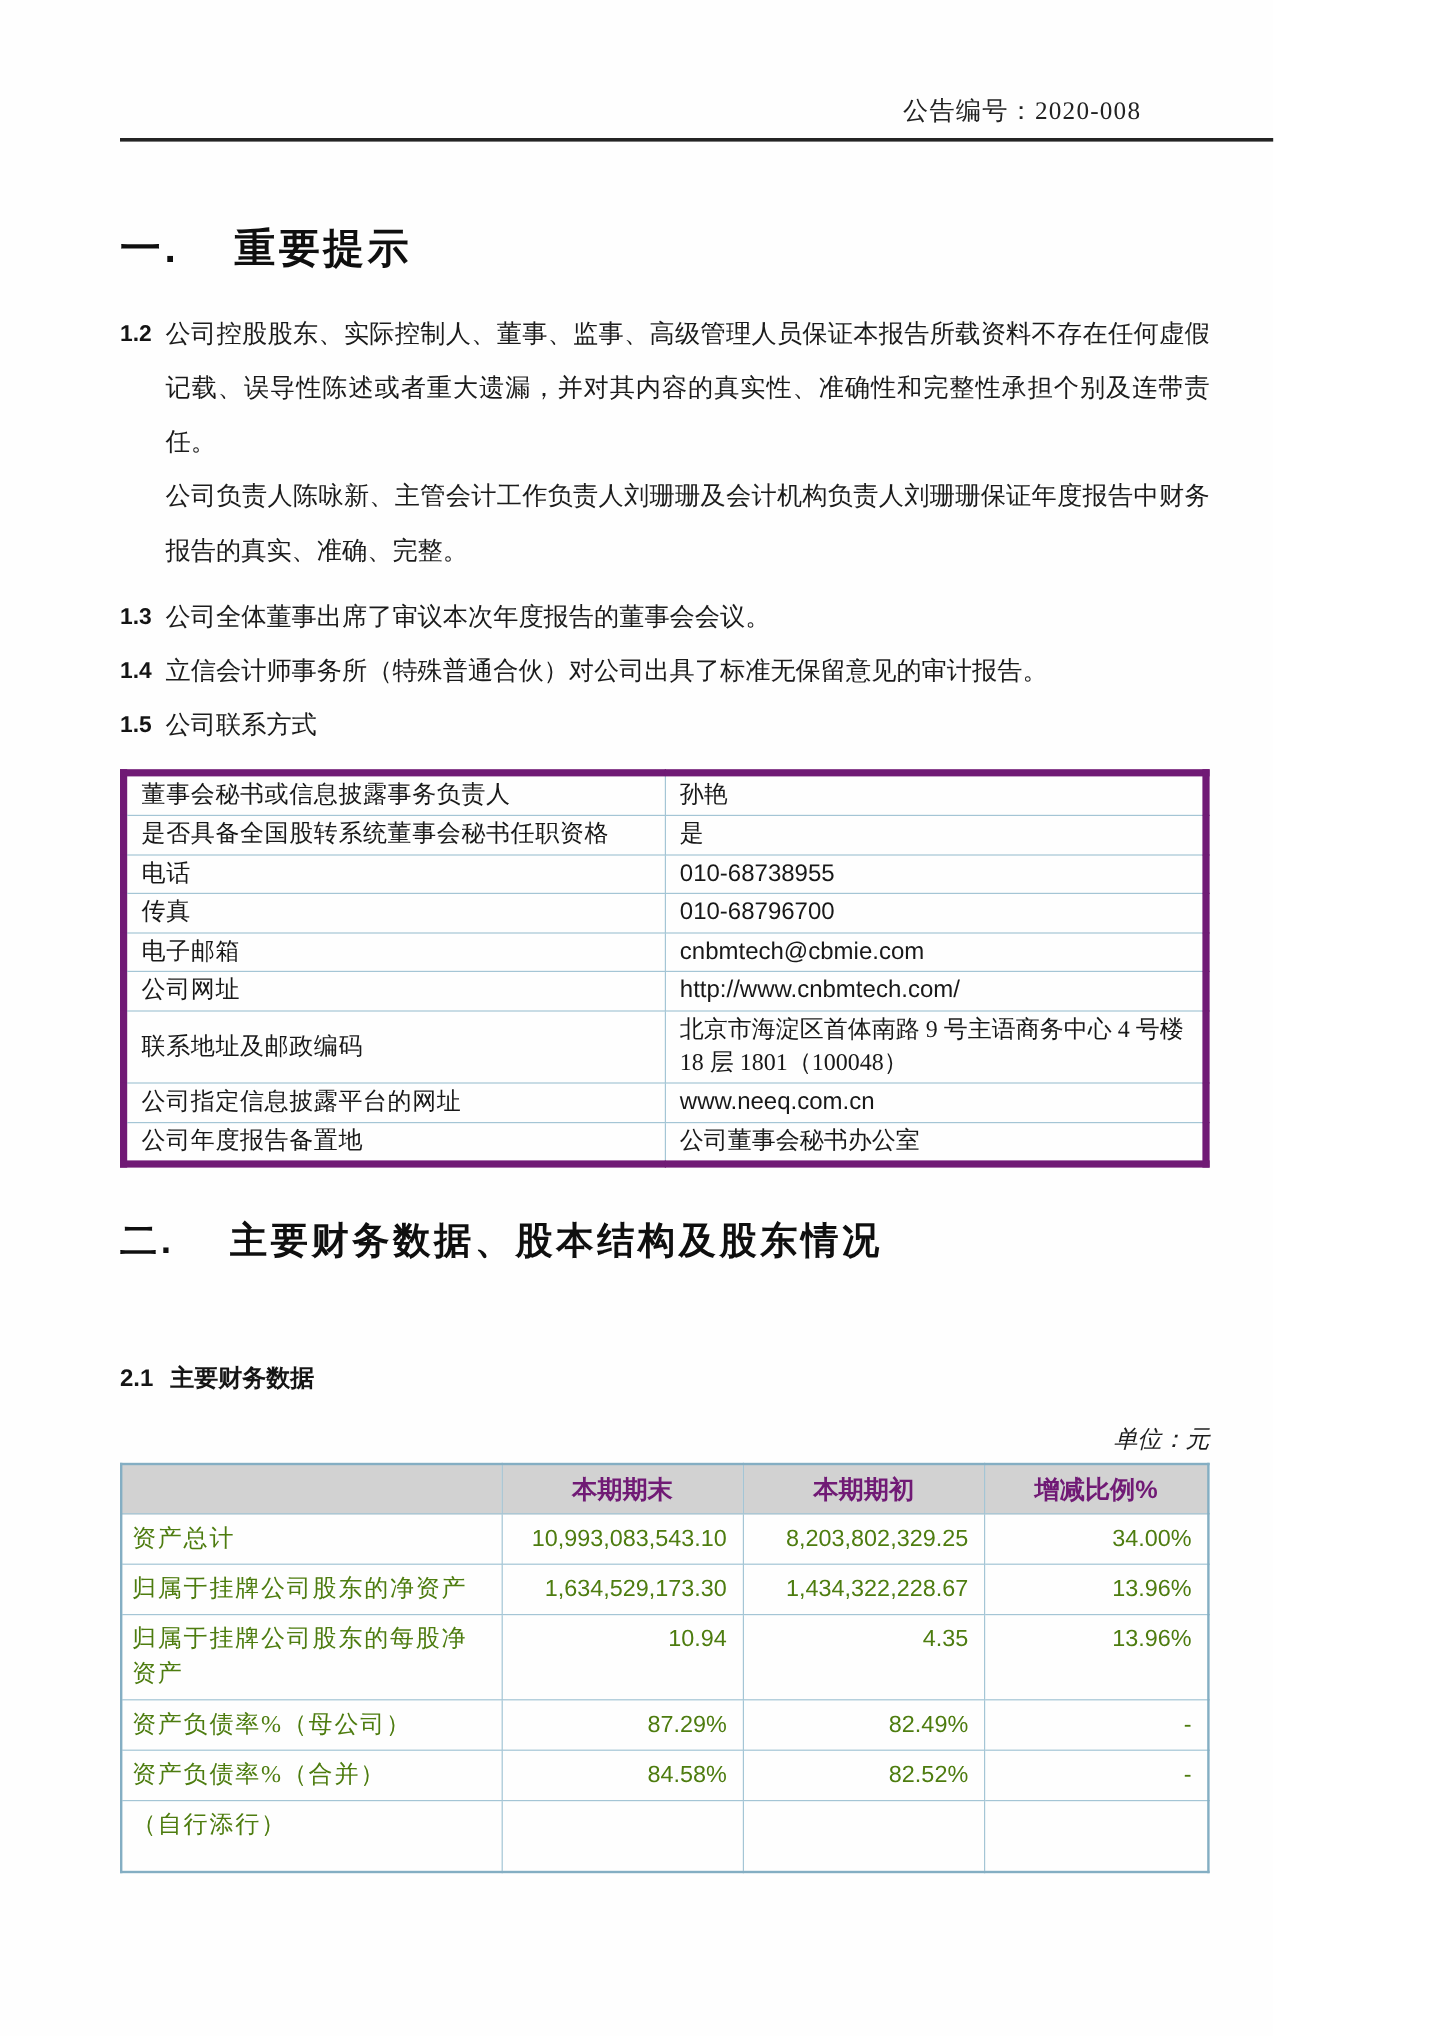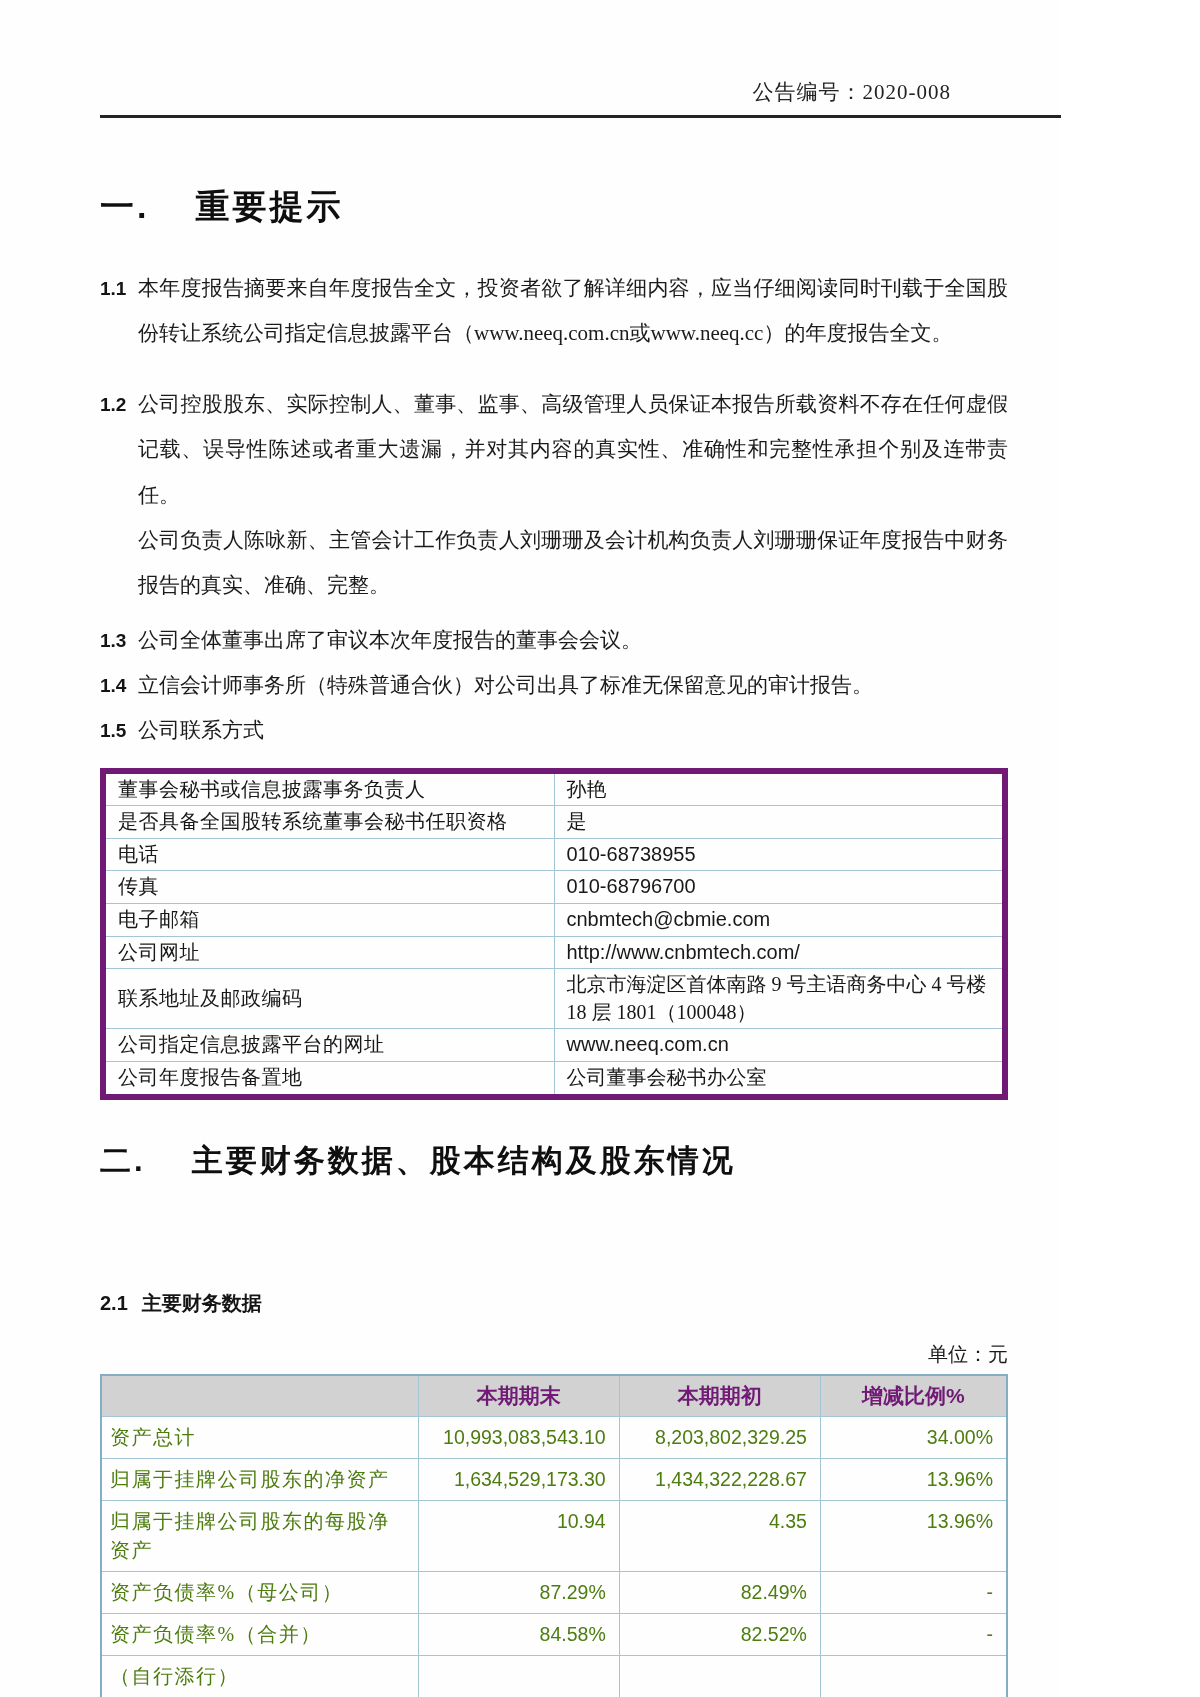--- a/index.html
+++ b/index.html
@@ -30,24 +30,24 @@
 
   
   table{border-collapse:collapse;width:100%;}
   .contact-table{margin-top:14px;border:6px solid #701a75;}
   .contact-table td{border:1px solid #a4c5d5;font-size:20px;padding:2px 12px;line-height:1.38;
                     vertical-align:middle;color:#181818;}
   .contact-table .lbl{width:50%;letter-spacing:0.5px;}
   .ascii{font-family:"Liberation Sans","DejaVu Sans",sans-serif;font-size:19px;}
 
   
-  .sub-h{margin-top:108px;font-family:"Liberation Sans","DejaVu Sans",sans-serif;
+  .sub-h{margin-top:80px;font-family:"Liberation Sans","DejaVu Sans",sans-serif;
          font-weight:bold;font-size:20px;color:#151515;}
   .sub-h .sub-num{margin-right:14px;}
-  .unit{margin-top:24px;text-align:right;font-size:20px;color:#1b1b1b;}
+  .unit{margin-top:24px;text-align:right;font-size:20px;color:#1b1b1b;font-style:italic;}
 
   
   .fin-table{margin-top:6px;border:2px solid #84aec3;}
   .fin-table th{background:#d2d2d2;border:1px solid #a4c5d5;padding:6px 4px;text-align:center;
                 font-family:"Liberation Sans","DejaVu Sans",sans-serif;font-weight:bold;
                 font-size:21px;color:#701a75;}
   .fin-table td{border:1px solid #a4c5d5;padding:6px 8px;font-size:20px;vertical-align:top;
                 line-height:1.45;color:#4d7c0f;}
   .fin-table .lbl{letter-spacing:1.5px;}
   .fin-table .num{text-align:right;font-family:"Liberation Sans","DejaVu Sans",sans-serif;
@@ -61,26 +61,20 @@
 
   <div class="notice">公告编号：2020-008</div>
   <div class="rule"></div>
 
   <div class="content">
 
     <div class="h1">
       <span>一.</span><span class="h-gap"></span><span>重要提示</span>
     </div>
 
-    <div class="clause c-1">
-      <div class="clause-num">1.1</div>
-      <div class="clause-txt">
-        <p>本年度报告摘要来自年度报告全文，投资者欲了解详细内容，应当仔细阅读同时刊载于全国股份转让系统公司指定信息披露平台（www.neeq.com.cn或www.neeq.cc）的年度报告全文。</p>
-      </div>
-    </div>
 
     <div class="clause c-2">
       <div class="clause-num">1.2</div>
       <div class="clause-txt">
         <p>公司控股股东、实际控制人、董事、监事、高级管理人员保证本报告所载资料不存在任何虚假记载、误导性陈述或者重大遗漏，并对其内容的真实性、准确性和完整性承担个别及连带责任。</p>
         <p>公司负责人陈咏新、主管会计工作负责人刘珊珊及会计机构负责人刘珊珊保证年度报告中财务报告的真实、准确、完整。</p>
       </div>
     </div>
 
     <div class="clause c-3">

